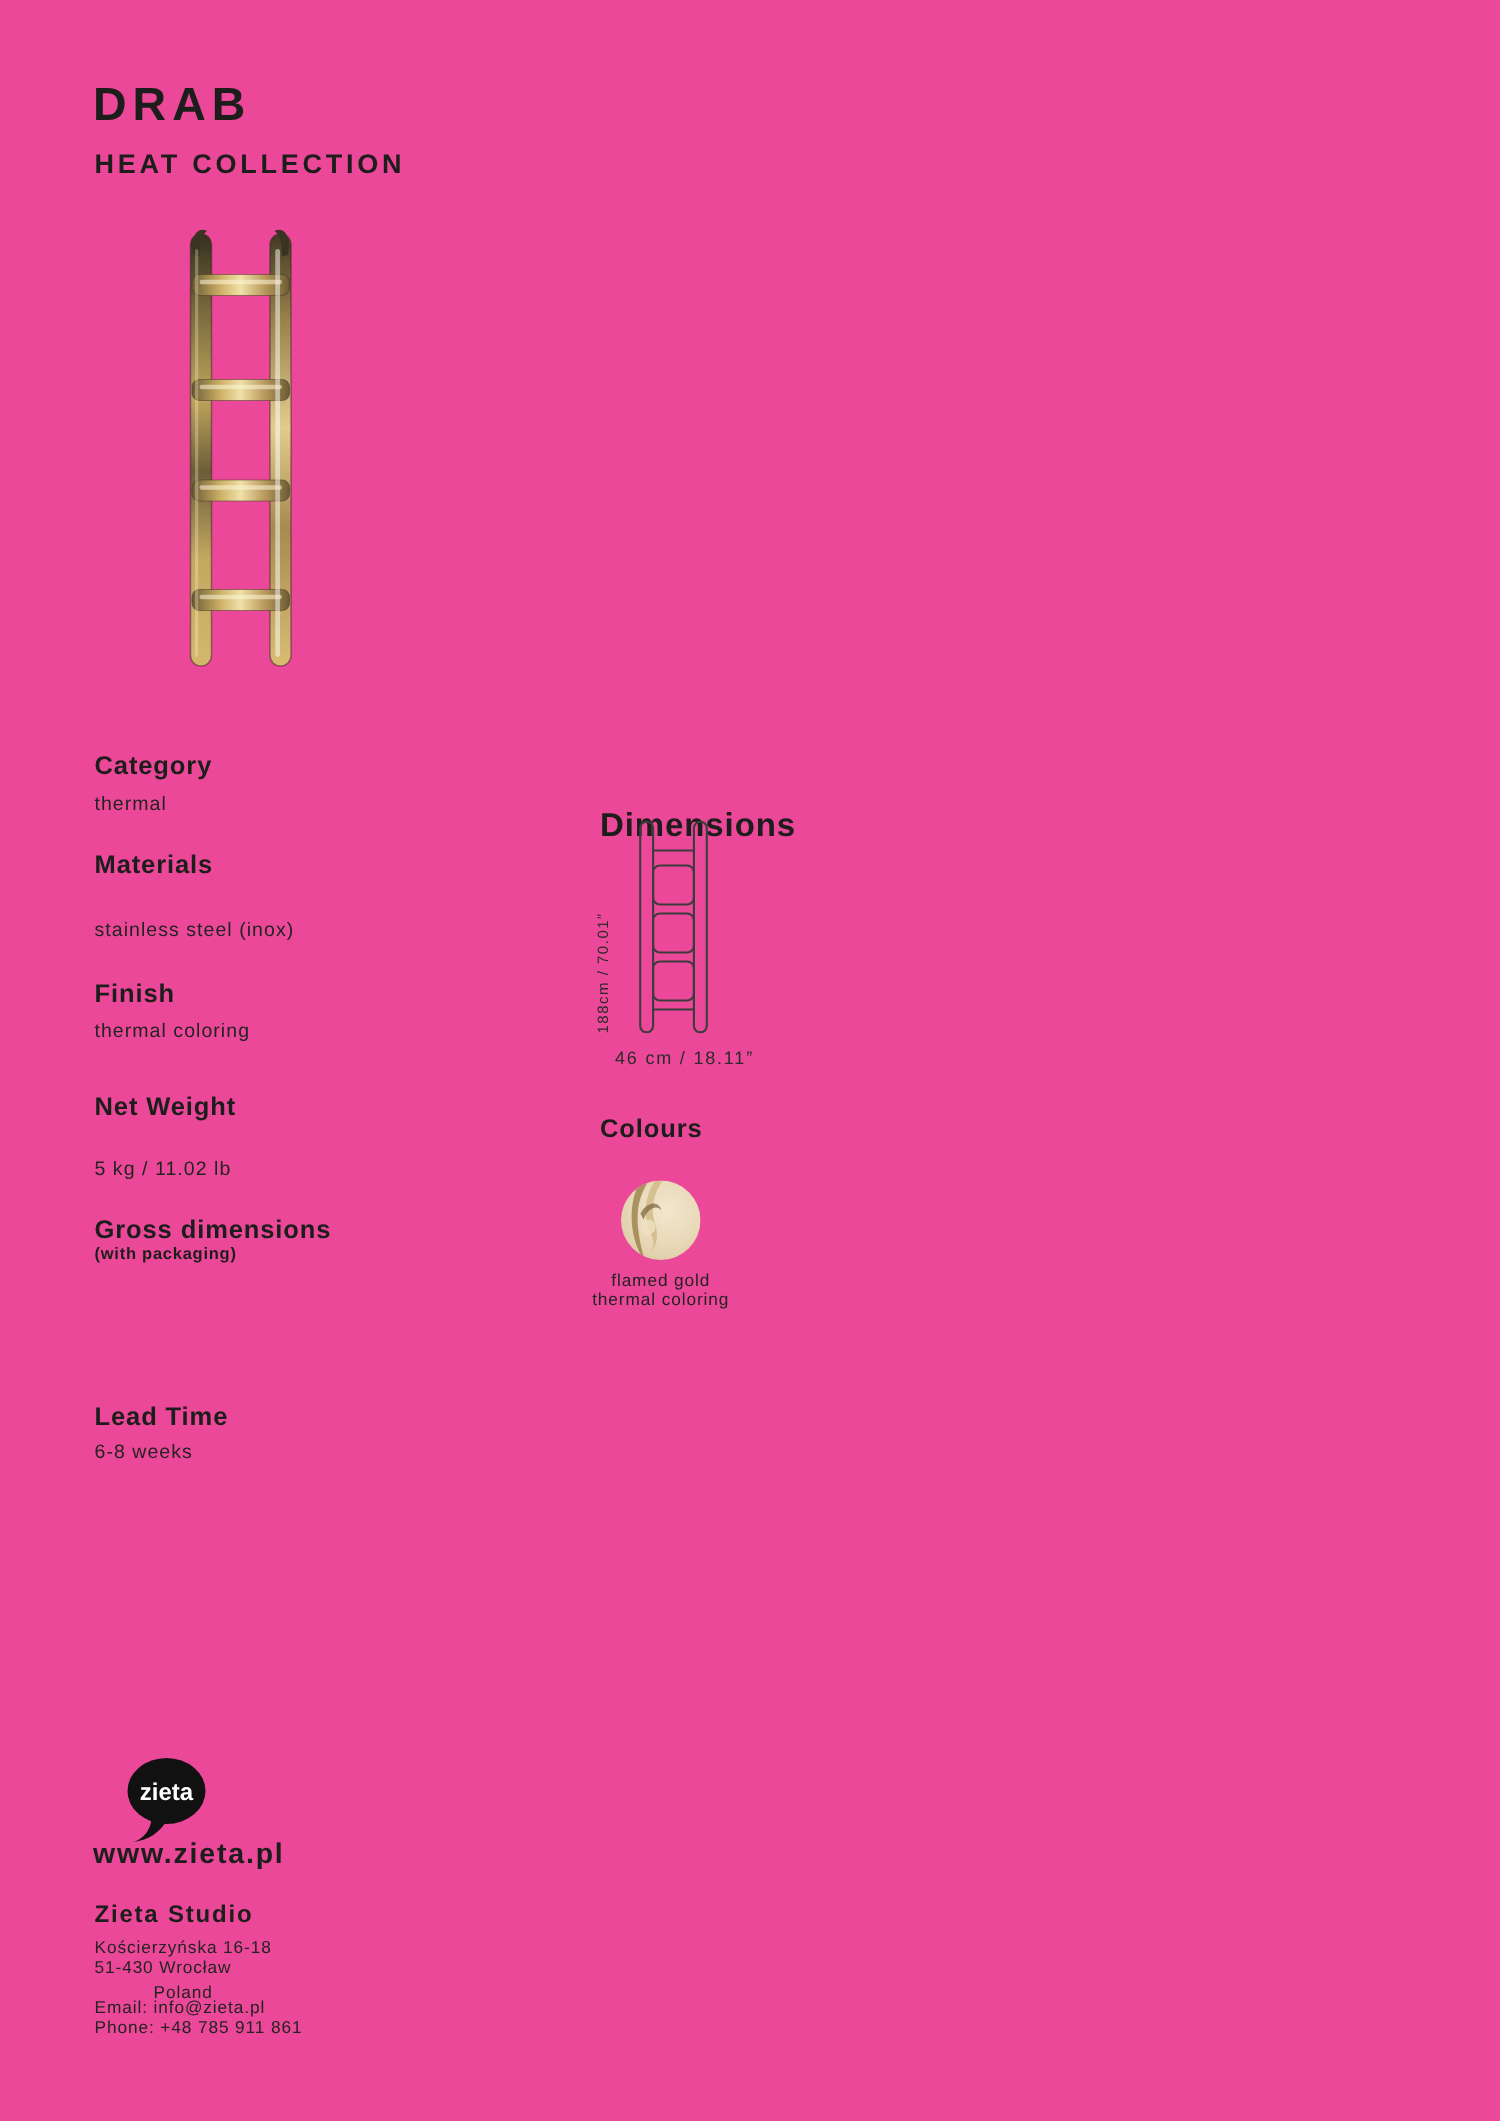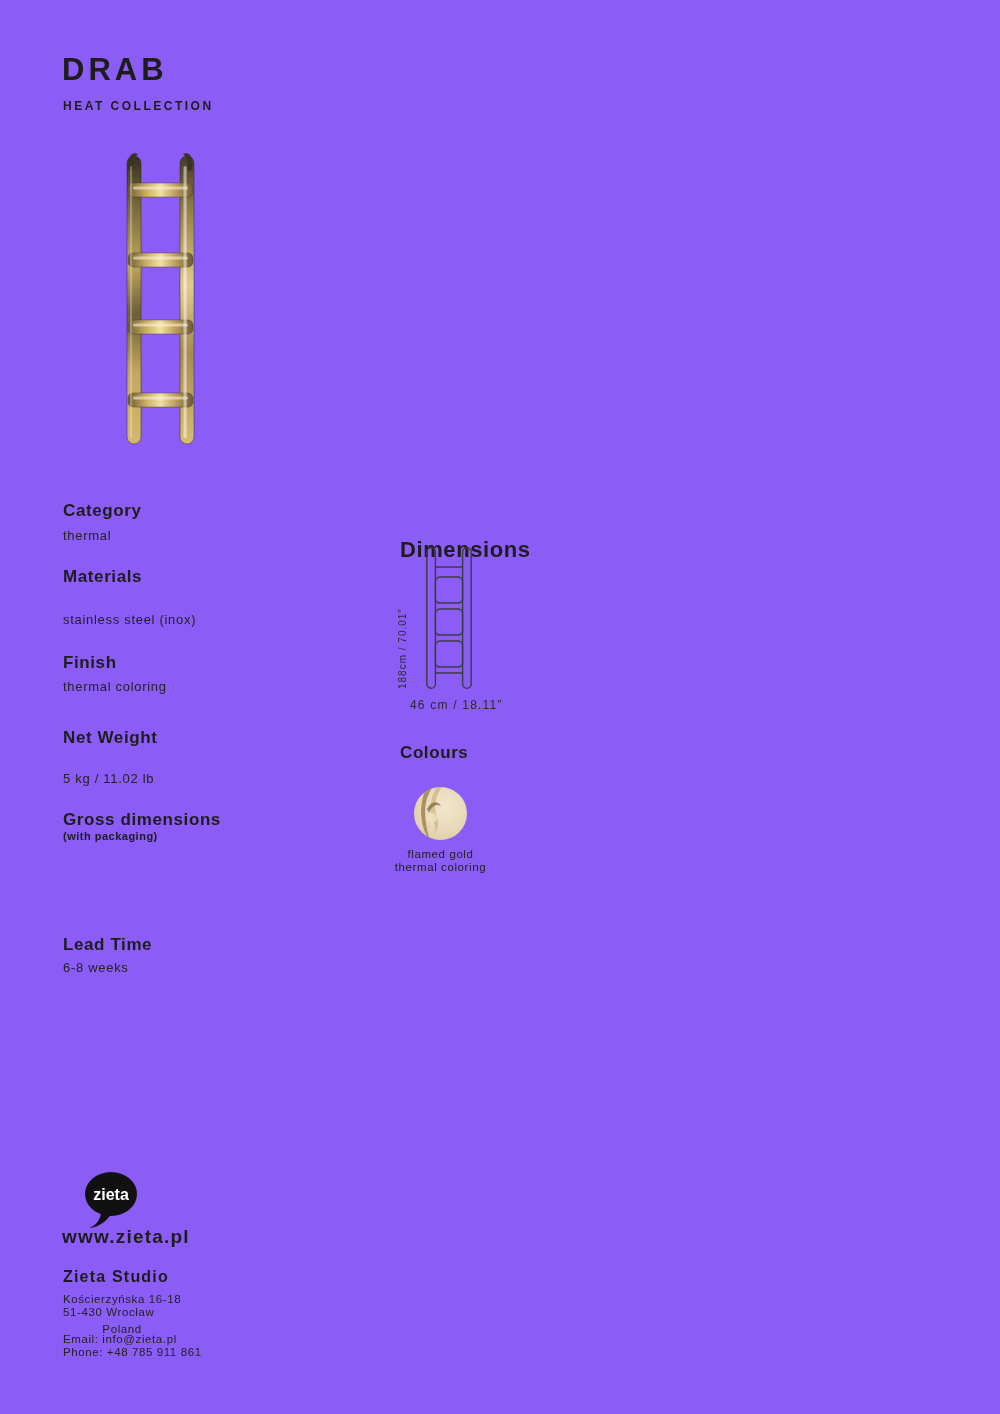--- a/index.html
+++ b/index.html
@@ -1,34 +1,34 @@
 <!DOCTYPE html>
 <html><head>
 <meta charset="utf-8">
 <style>
   html, body { margin: 0; padding: 0; background: #ffffff; }
   .page {
     position: relative;
     width: 1000px;
     height: 1414px;
-    background: #8b5cf6;
+    background: #ec4899;
     font-family: "Liberation Sans", sans-serif;
     color: #1d1d1b;
     overflow: hidden;
   }
   .abs { position: absolute; }
 
   .title {
     left: 62px; top: 54px;
     font-size: 31px; font-weight: 700; letter-spacing: 4px;
     line-height: 1;
   }
   .subtitle {
     left: 63px; top: 99px;
-    font-size: 12px; font-weight: 700; letter-spacing: 2.5px;
+    font-size: 18px; font-weight: 700; letter-spacing: 2.5px;
   }
 
   .heading {
     font-size: 17px; font-weight: 700; letter-spacing: 0.6px;
     line-height: 1.1;
   }
   .heading-lg { font-size: 22px; margin-top: 36px; }
   .body-text {
     font-size: 13px; letter-spacing: 0.7px; color: #232321;
     line-height: 1.3;

